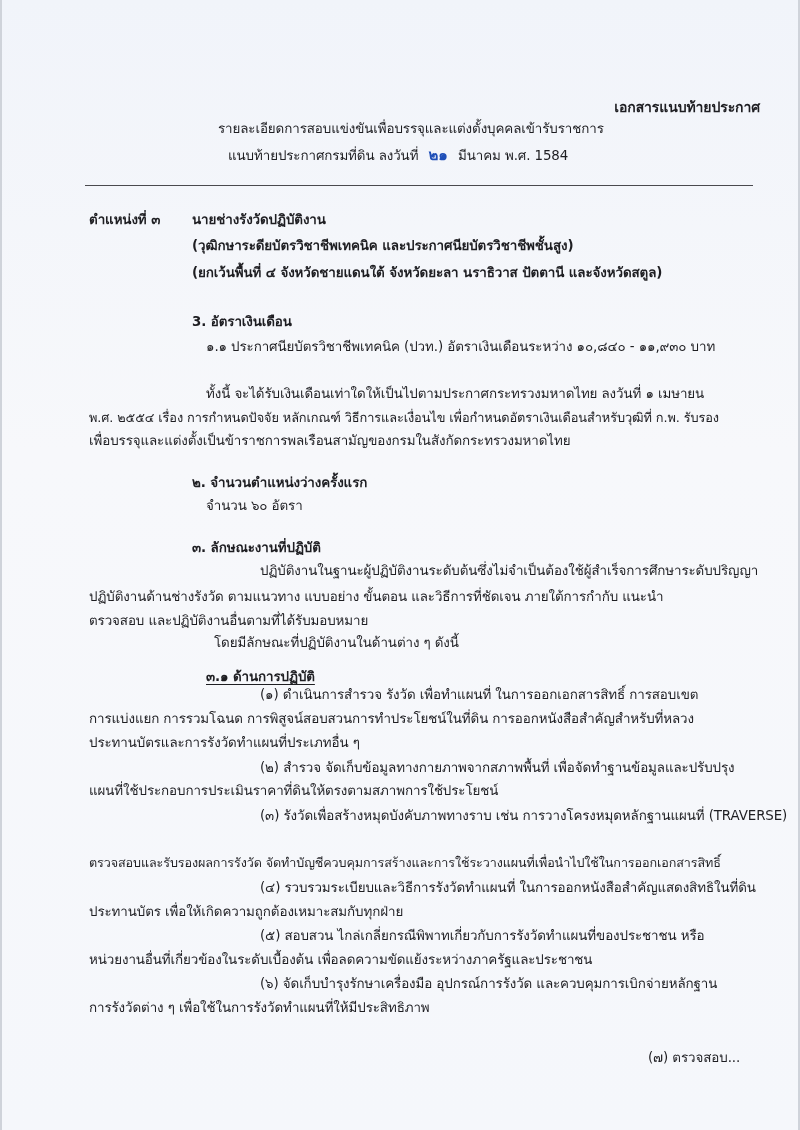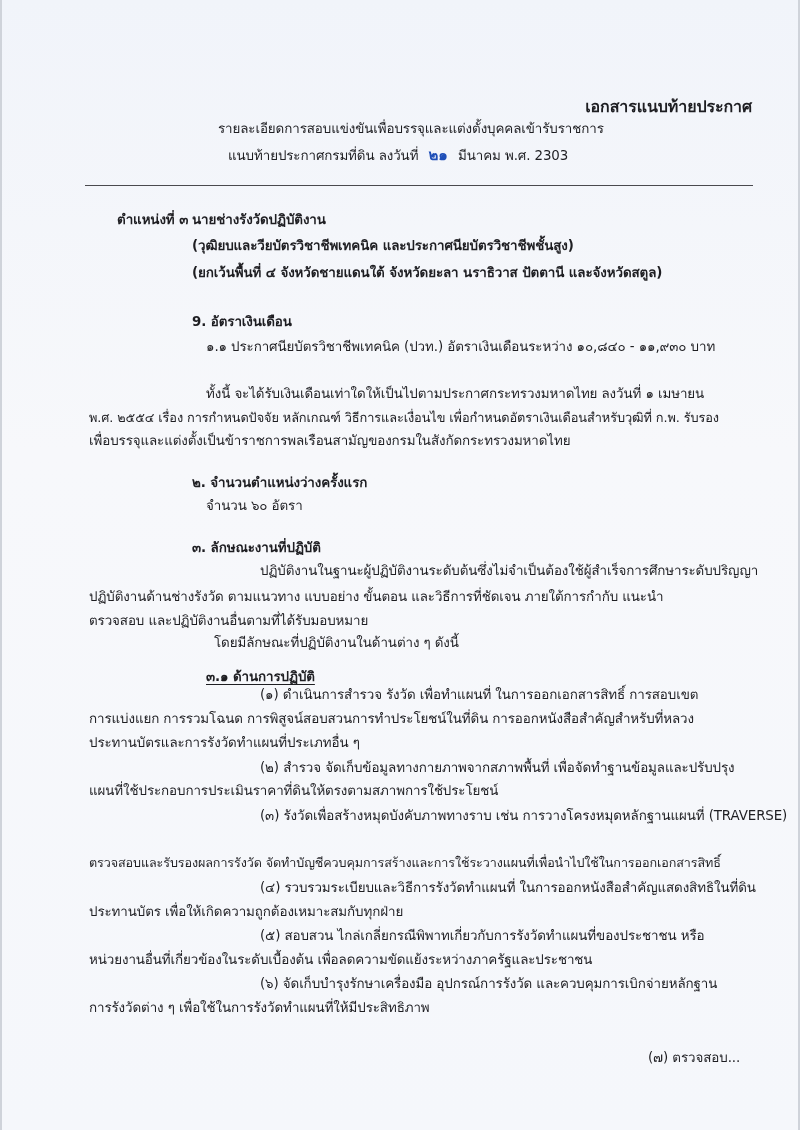--- a/index.html
+++ b/index.html
@@ -48,38 +48,38 @@
     .underline-title {
       text-decoration: underline;
       text-underline-offset: 3px;
     }
   </style>
 </head>
 <body>
 
 <div class="page">
 
-  <div class="line bold" style="right:46px; top:97px; font-size:16px;">เอกสารแนบท้ายประกาศ</div>
+  <div class="line bold" style="right:38px; top:97px; font-size:14px;">เอกสารแนบท้ายประกาศ</div>
 
   <div class="line" style="left:216px; top:119px;">รายละเอียดการสอบแข่งขันเพื่อบรรจุและแต่งตั้งบุคคลเข้ารับราชการ</div>
 
   <div class="line" style="left:226px; top:145px;">
     <span>แนบท้ายประกาศกรมที่ดิน  ลงวันที่</span>
     <span class="date-num" style="margin:16px 6px;">๒๑</span>
-    <span>มีนาคม พ.ศ. 2303</span>
+    <span>มีนาคม พ.ศ. 1584</span>
   </div>
 
   <div class="divider"></div>
 
-  <div class="line bold" style="left:87px; top:210px;margin-left:28px;">ตำแหน่งที่ ๓</div>
+  <div class="line bold" style="left:87px; top:210px;">ตำแหน่งที่ ๓</div>
   <div class="line bold" style="left:190px; top:210px;">นายช่างรังวัดปฏิบัติงาน</div>
-  <div class="line bold" style="left:190px; top:236px;">(วุฒิยบและวียบัตรวิชาชีพเทคนิค และประกาศนียบัตรวิชาชีพชั้นสูง)</div>
+  <div class="line bold" style="left:190px; top:236px;">(วุฒิกษาระดียบัตรวิชาชีพเทคนิค และประกาศนียบัตรวิชาชีพชั้นสูง)</div>
   <div class="line bold" style="left:190px; top:263px;">(ยกเว้นพื้นที่ ๔ จังหวัดชายแดนใต้ จังหวัดยะลา นราธิวาส ปัตตานี และจังหวัดสตูล)</div>
 
-  <div class="line bold" style="left:190px; top:312px;">9. อัตราเงินเดือน</div>
+  <div class="line bold" style="left:190px; top:312px;">3. อัตราเงินเดือน</div>
   <div class="line" style="left:204px; top:337px;">๑.๑  ประกาศนียบัตรวิชาชีพเทคนิค (ปวท.) อัตราเงินเดือนระหว่าง ๑๐,๘๔๐ - ๑๑,๙๓๐ บาท</div>
   <div class="line" style="left:204px; top:384px;">ทั้งนี้ จะได้รับเงินเดือนเท่าใดให้เป็นไปตามประกาศกระทรวงมหาดไทย ลงวันที่ ๑ เมษายน</div>
   <div class="line" style="left:87px; top:408px; font-size:12.8px;">พ.ศ. ๒๕๕๔ เรื่อง การกำหนดปัจจัย หลักเกณฑ์ วิธีการและเงื่อนไข เพื่อกำหนดอัตราเงินเดือนสำหรับวุฒิที่ ก.พ. รับรอง</div>
   <div class="line" style="left:87px; top:431px;">เพื่อบรรจุและแต่งตั้งเป็นข้าราชการพลเรือนสามัญของกรมในสังกัดกระทรวงมหาดไทย</div>
 
   <div class="line bold" style="left:190px; top:473px;">๒. จำนวนตำแหน่งว่างครั้งแรก</div>
   <div class="line" style="left:204px; top:496px;">จำนวน ๖๐ อัตรา</div>
 
   <div class="line bold" style="left:190px; top:538px;">๓. ลักษณะงานที่ปฏิบัติ</div>
   <div class="line" style="left:258px; top:561px;">ปฏิบัติงานในฐานะผู้ปฏิบัติงานระดับต้นซึ่งไม่จำเป็นต้องใช้ผู้สำเร็จการศึกษาระดับปริญญา</div>

